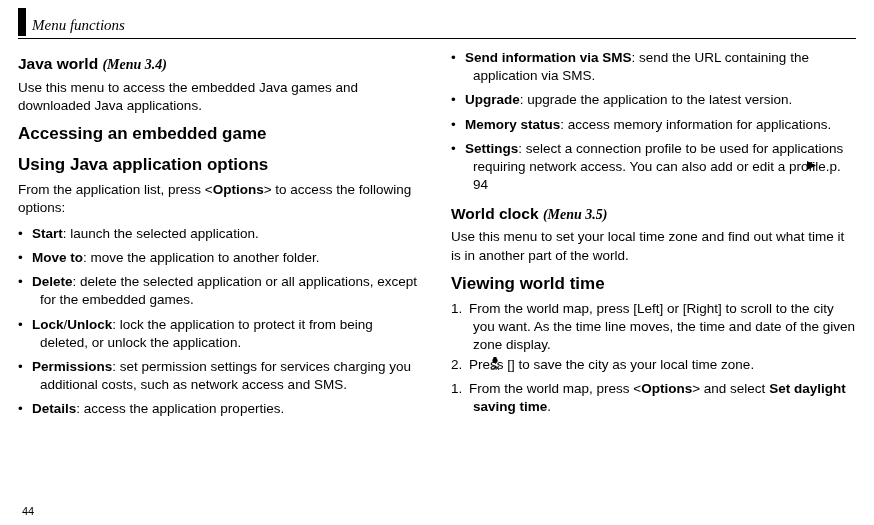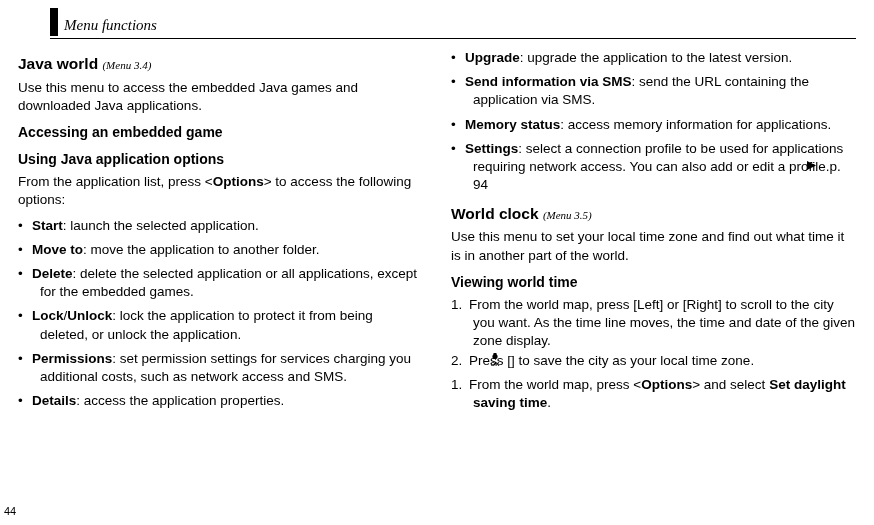--- a/index.html
+++ b/index.html
@@ -13,21 +13,20 @@
     height: 525px;
     padding: 8px 18px 4px 18px;
     position: relative;
   }
   .header {
     display: flex;
     align-items: flex-end;
     border-bottom: 1px solid #000;
     padding-bottom: 2px;
     margin-bottom: 6px;
-    margin-left: 32px;
   }
   .header-bar {
     width: 8px;
     height: 28px;
     background: #000;
     margin-right: 6px;
   }
   .header-title {
     font-style: italic;
     font-size: 15px;
@@ -41,31 +40,31 @@
   .col {
     flex: 1;
   }
   .section-title {
     font-weight: bold;
     font-size: 15.5px;
     margin-top: 9px;
     margin-bottom: 4px;
   }
   .menu-code {
-    font-weight: normal;
+    font-weight: bold;
     font-style: italic;
-    font-size: 11px;
+    font-size: 14px;
     font-family: Georgia, "Times New Roman", serif;
   }
   .body-text {
     margin-bottom: 7px;
   }
   .subheading {
     font-weight: bold;
-    font-size: 14px;
+    font-size: 17px;
     margin-top: 8px;
     margin-bottom: 4px;
   }
   ol {
     list-style: none;
     margin-bottom: 5px;
   }
   ol li {
     padding-left: 22px;
     text-indent: -22px;
@@ -101,21 +100,21 @@
   }
   .arrow {
     display: inline-block;
     vertical-align: baseline;
     position: relative;
     top: -1px;
   }
   .page-num {
     position: absolute;
     bottom: 6px;
-    left: 4px;
+    left: 22px;
     font-size: 11px;
   }
 </style>
 </head>
 <body>
 
 <div class="header">
   <div class="header-bar"></div>
   <div class="header-title">Menu functions</div>
 </div>
@@ -142,22 +141,22 @@
       <li><span class="bullet-dot">•</span><span class="b">Move to</span><span>: move the application to another folder.</span></li>
       <li><span class="bullet-dot">•</span><span class="b">Delete</span><span>: delete the selected application or all applications, except for the embedded games.</span></li>
       <li><span class="bullet-dot">•</span><span class="b">Lock</span><span>/</span><span class="b">Unlock</span><span>: lock the application to protect it from being deleted, or unlock the application.</span></li>
       <li><span class="bullet-dot">•</span><span class="b">Permissions</span><span>: set permission settings for services charging you additional costs, such as network access and SMS.</span></li>
       <li><span class="bullet-dot">•</span><span class="b">Details</span><span>: access the application properties.</span></li>
     </ul>
   </div>
 
   <div class="col">
     <ul style="margin-top:4px;">
+      <li><span class="bullet-dot">•</span><span class="b">Send information via SMS</span><span>: send the URL containing the application via SMS.</span></li>
       <li><span class="bullet-dot">•</span><span class="b">Upgrade</span><span>: upgrade the application to the latest version.</span></li>
-      <li><span class="bullet-dot">•</span><span class="b">Send information via SMS</span><span>: send the URL containing the application via SMS.</span></li>
       <li><span class="bullet-dot">•</span><span class="b">Memory status</span><span>: access memory information for applications.</span></li>
       <li><span class="bullet-dot">•</span><span class="b">Settings</span><span>: select a connection profile to be used for applications requiring network access. You can also add or edit a profile.</span><span class="arrow"><svg width="10" height="9" viewBox="0 0 10 9">
               <polygon points="0,0 9,4.5 0,9" fill="#000"></polygon>
             </svg></span><span>p. 94</span></li>
     </ul>
 
     <div class="section-title">
       <span>World clock</span>
       <span class="menu-code">(Menu 3.5)</span>
     </div>

